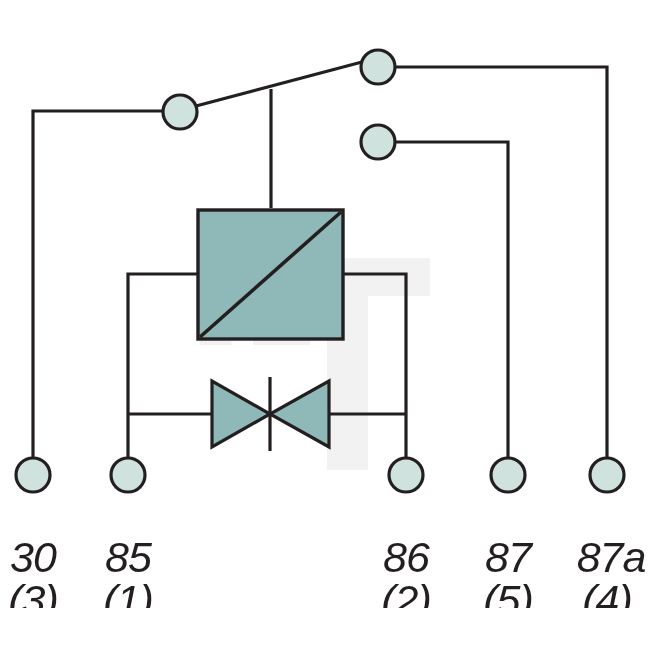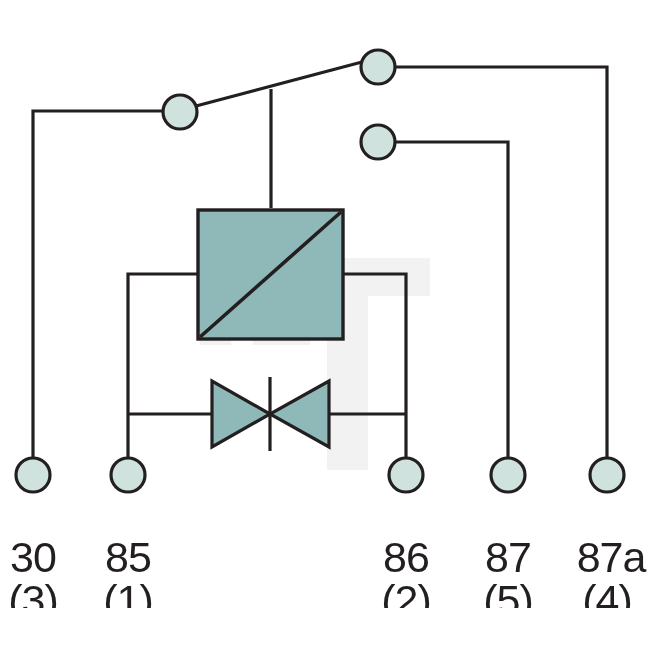--- a/index.html
+++ b/index.html
@@ -10,20 +10,21 @@
   }
   body {
     font-family: "Liberation Sans", sans-serif;
   }
   #diagram-root {
     position: relative;
     width: 650px;
     height: 608px;
     background: #ffffff;
     overflow: hidden;
+    font-style: italic;
   }
   #relay-svg {
     display: block;
     width: 650px;
     height: 650px;
   }
   .wire {
     fill: none;
     stroke: #231f20;
     stroke-width: 3.2;

